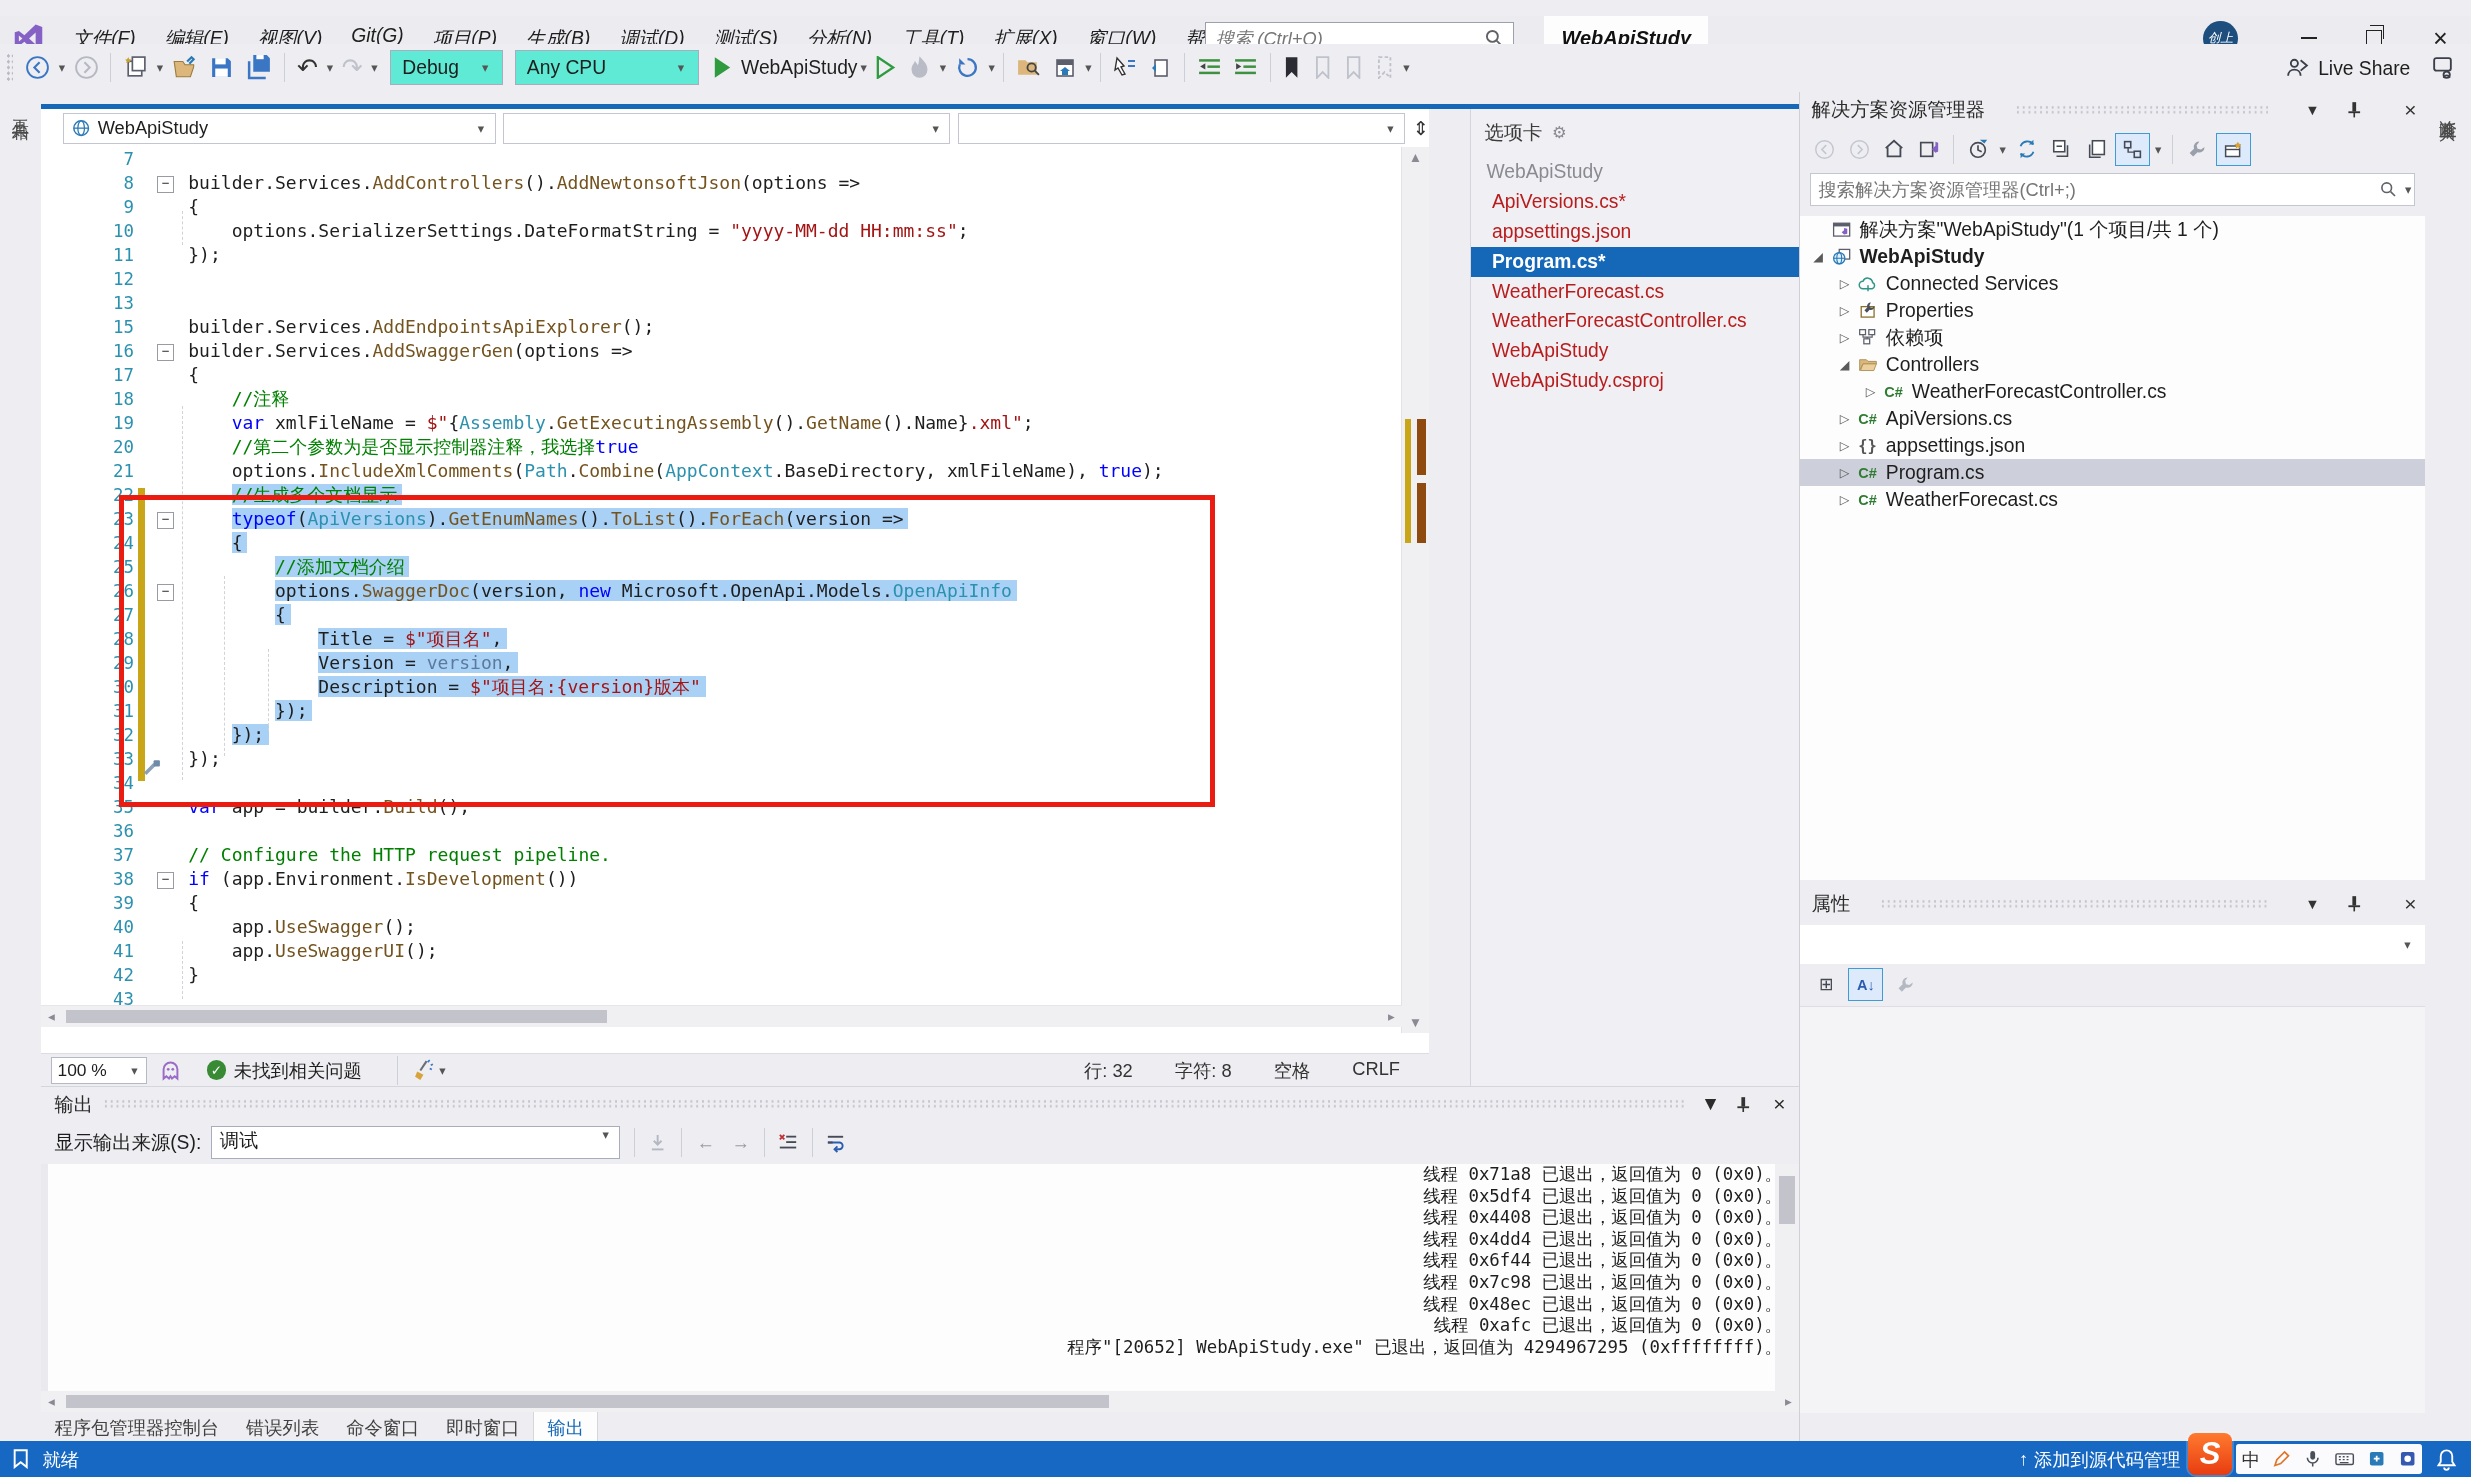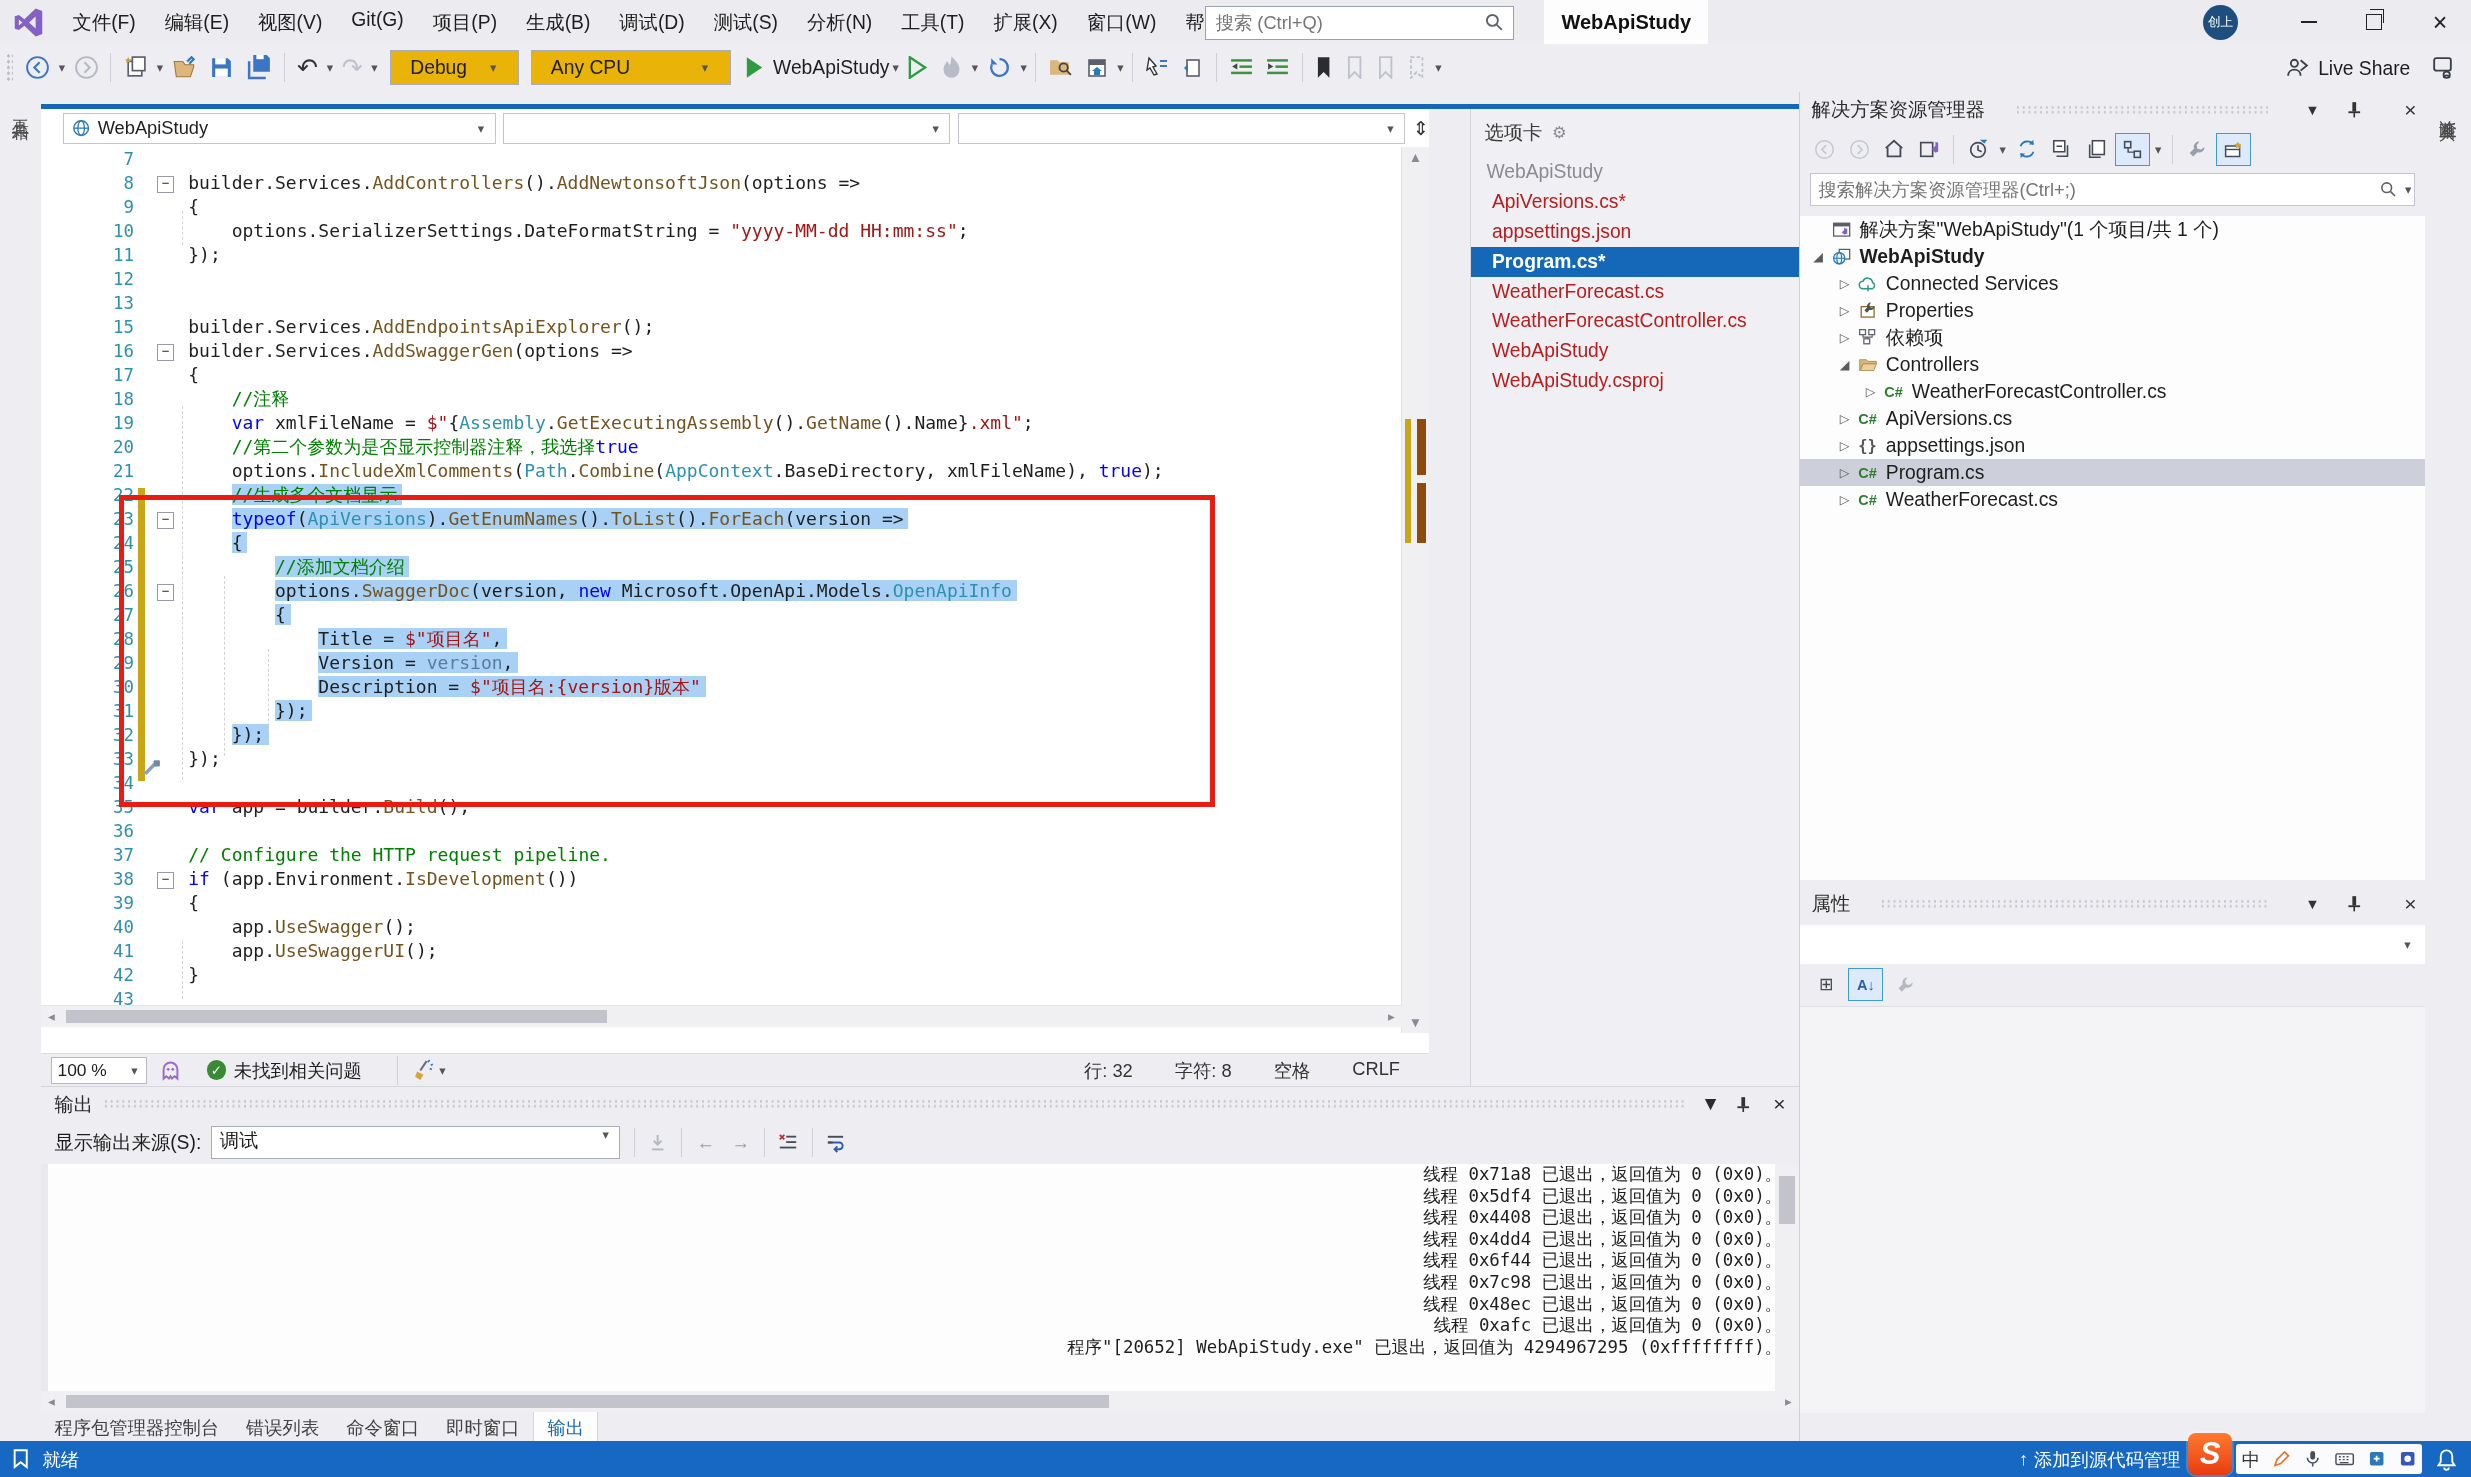--- a/index.html
+++ b/index.html
@@ -2,22 +2,22 @@
 <html style="--accent: #1567b8; --statusbar: #1768c2; --selection: #a9d1f5; --changebar: #c9a618; --annotation: #ea1b10;"><head>
 <meta charset="utf-8">
 <style>
   html,body{margin:0;padding:0;background:#eeeef2;}
   #app{position:relative;width:2472px;height:1477px;overflow:hidden;
        font-family:"Liberation Sans",sans-serif;color:#1e1e1e;background:#eeeef2;}
   .row{display:flex;align-items:center;}
   svg{display:block;}
 
   
-  #titlebar{position:absolute;left:0;top:0;width:2472px;height:44px;background:#ebebf0;
-            display:flex;align-items:center;}
+  #titlebar{position:absolute;left:0;top:16px;width:2472px;height:44px;background:#ebebf0;
+            display:flex;align-items:center;font-style:italic;}
   #vslogo{width:33px;height:33px;margin:0 13.5px 0 11.6px;}
   #menubar{display:flex;list-style:none;margin:0;padding:0;font-size:19.3px;}
   #menubar li{padding:7.7px 14.5px;white-space:nowrap;cursor:default;}
   #qsearch{position:absolute;left:1205px;top:5.8px;width:307px;height:32px;background:#fff;
            border:1px solid #9aa0b0;display:flex;align-items:center;font-size:18.3px;color:#767676;}
   #qsearch .ph{flex:1;padding-left:9.7px;}
   #title-chip{position:absolute;left:1544px;top:0px;height:44px;padding:0 17.4px;background:#fdfdfd;
               display:flex;align-items:center;font-weight:bold;font-size:20px;color:#111;}
   #avatar{position:absolute;left:2203px;top:4.8px;width:35px;height:35px;border-radius:50%;
           background:#1d4e7e;color:#fff;font-size:12.6px;display:flex;align-items:center;justify-content:center;}
@@ -25,22 +25,22 @@
   #btn-min{left:2279px;} #btn-restore{left:2344px;} #btn-close{left:2410px;font-size:25px;}
   #btn-min .bar{width:15.4px;height:1.9px;background:#222;}
   #btn-restore .sq{width:13.5px;height:13.5px;border:1.9px solid #222;position:relative;}
   #btn-restore .sq:before{content:"";position:absolute;left:2.9px;top:-5.8px;width:12.6px;height:12.6px;border:1.9px solid #222;border-left:none;border-bottom:none;}
 
   
   #toolbar{position:absolute;left:0;top:44px;width:2472px;height:47px;background:#eeeef2;display:flex;align-items:center;font-size:19.3px;}
   .tbi{height:37px;display:flex;align-items:center;justify-content:center;padding:0 5.8px;}
   .tb-sep{width:1px;height:29px;background:#cdced6;margin:0 5.8px;}
   .caret{font-size:12.6px;color:#555;padding:0 2.9px;}
-  .combo{background:#eab308;border:1px solid #a8adbd;height:33px;display:flex;align-items:center;
-         font-size:19.3px;padding:0 19px;justify-content:space-between;}
+  .combo{background:#5eead4;border:1px solid #a8adbd;height:33px;display:flex;align-items:center;
+         font-size:19.3px;padding:0 11px;justify-content:space-between;}
   #combo-config{width:89px;margin-left:9.7px;}
   #combo-platform{width:160px;margin-left:11.6px;}
   #run-btn{display:flex;align-items:center;margin-left:13.5px;}
   #run-btn .lbl{margin-left:7.7px;font-size:19.3px;}
   #toolbar .right{margin-left:auto;display:flex;align-items:flex-end;margin-right:17.4px;}
   .dots{width:7.7px;height:29px;margin:0 5.8px;background:radial-gradient(#b9bac4 1.4px,transparent 1.5px);background-size:4.8px 5.8px;}
 
   
   .vstrip{position:absolute;top:92px;bottom:36px;background:#eeeef2;}
   #left-strip{left:0;width:41px;border-right:1px solid #d9d9e0;}

